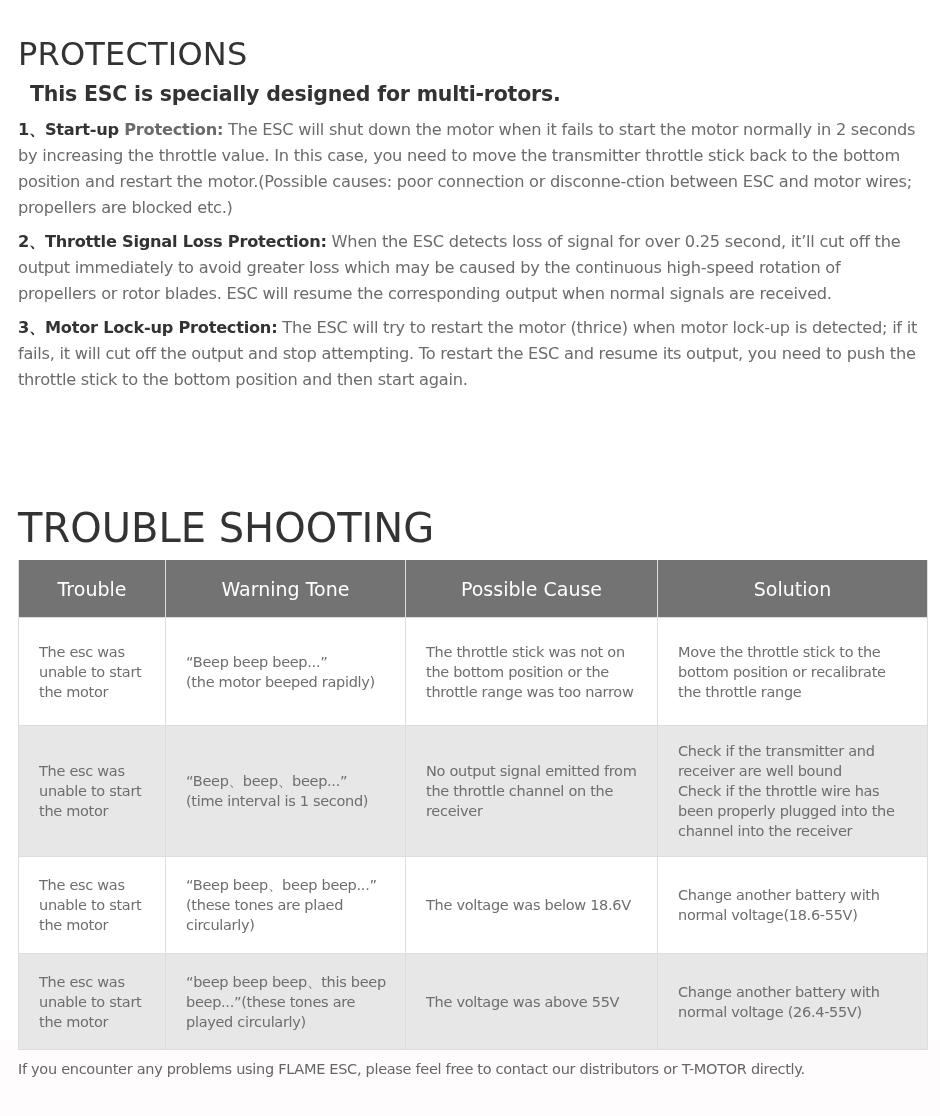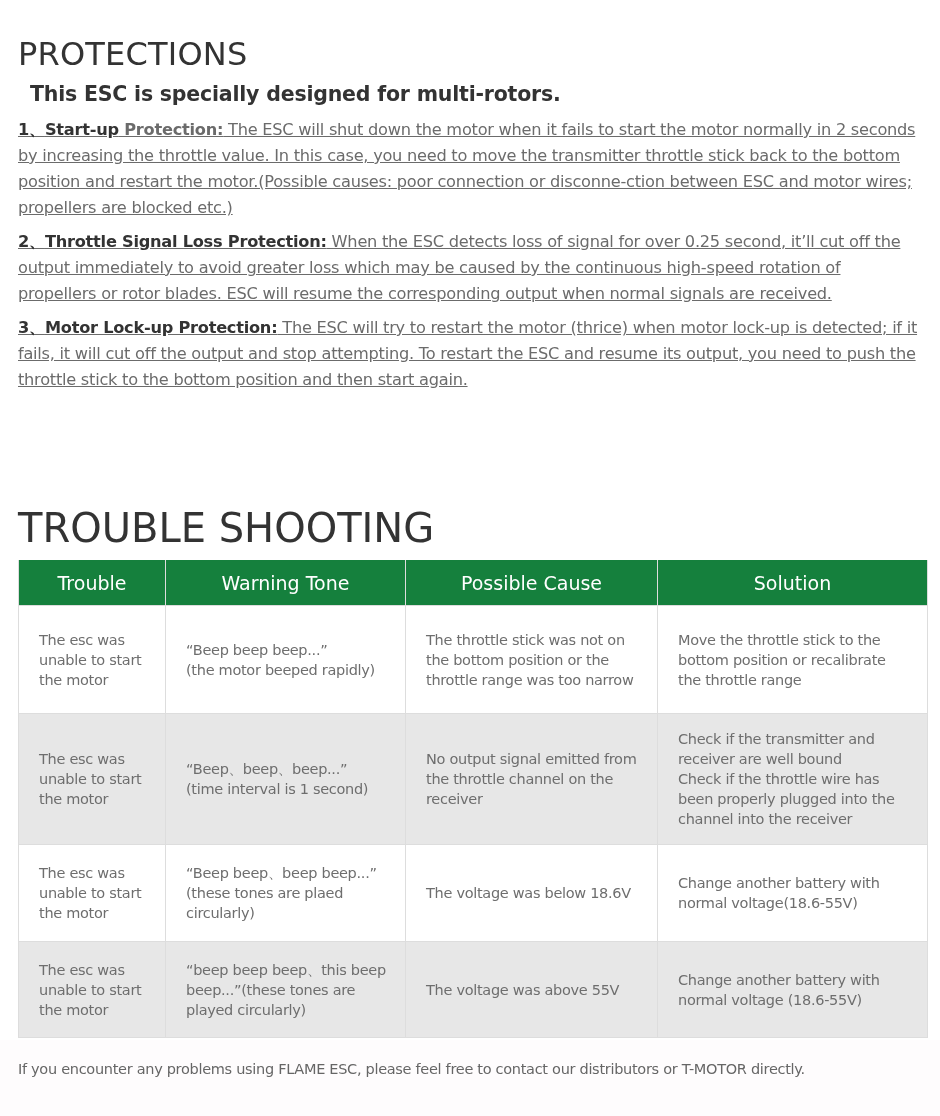--- a/index.html
+++ b/index.html
@@ -15,36 +15,35 @@
   }
   .subtitle {
     position: absolute; left: 18px; top: 68px;
     font-size: 20.5px; color: #333333; font-weight: bold; margin: 12px; line-height: 28px;
     letter-spacing: -0.2px;
   }
   .prot-list { position: absolute; left: 18px; top: 117px; width: 905px; }
   .prot-item {
     font-size: 16.2px; line-height: 26px; color: #6b6b6b; margin: 0 0 8px 0;
     letter-spacing: -0.25px;
-    text-decoration: underline;
   }
   .prot-item .num, .prot-item .name { color: #333333; font-weight: bold; }
   .prot-item .name-light { color: #6b6b6b; font-weight: bold; }
   .h2 {
     position: absolute; left: 18px; top: 508px;
     font-size: 40px; color: #333333; margin: 0; line-height: 40px; font-weight: normal;
   }
   table.ts {
     position: absolute; left: 18px; top: 560px; width: 909px;
     border-collapse: collapse; table-layout: fixed;
   }
   table.ts th {
-    background: #15803d; color: #ffffff; font-weight: normal;
+    background: #737373; color: #ffffff; font-weight: normal;
     font-size: 19px; height: 39px; text-align: center;
-    border-left: 1px solid #dddddd; border-right: 1px solid #dddddd; padding: 3px;
+    border-left: 1px solid #dddddd; border-right: 1px solid #dddddd; padding: 9px;
   }
   table.ts td {
     font-size: 14.5px; line-height: 20px; color: #6e6e6e; vertical-align: middle;
     padding: 0 18px 0 20px; border: 1px solid #dddddd; letter-spacing: -0.3px;
   }
   table.ts tr.odd td { background: #ffffff; }
   table.ts tr.even td { background: #e7e7e7; }
   table.ts tr.r1 td { height: 107px; }
   table.ts tr.r2 td { height: 130px; }
   table.ts tr.r3 td { height: 96px; }
@@ -127,19 +126,19 @@
         <div>Change another battery with normal voltage(18.6-55V)</div>
       </td>
     </tr>
     <tr class="even r4">
       <td>The esc was unable to start the motor</td>
       <td>
         <div>“beep beep beep、this beep beep...”(these tones are played circularly)</div>
       </td>
       <td>The voltage was above 55V</td>
       <td>
-        <div>Change another battery with normal voltage (18.6-55V)</div>
+        <div>Change another battery with normal voltage (26.4-55V)</div>
       </td>
     </tr>
   </tbody>
 </table>
 
 <p class="footer">If you encounter any problems using FLAME ESC, please feel free to contact our distributors or T-MOTOR directly.</p>
 
 </body></html>

